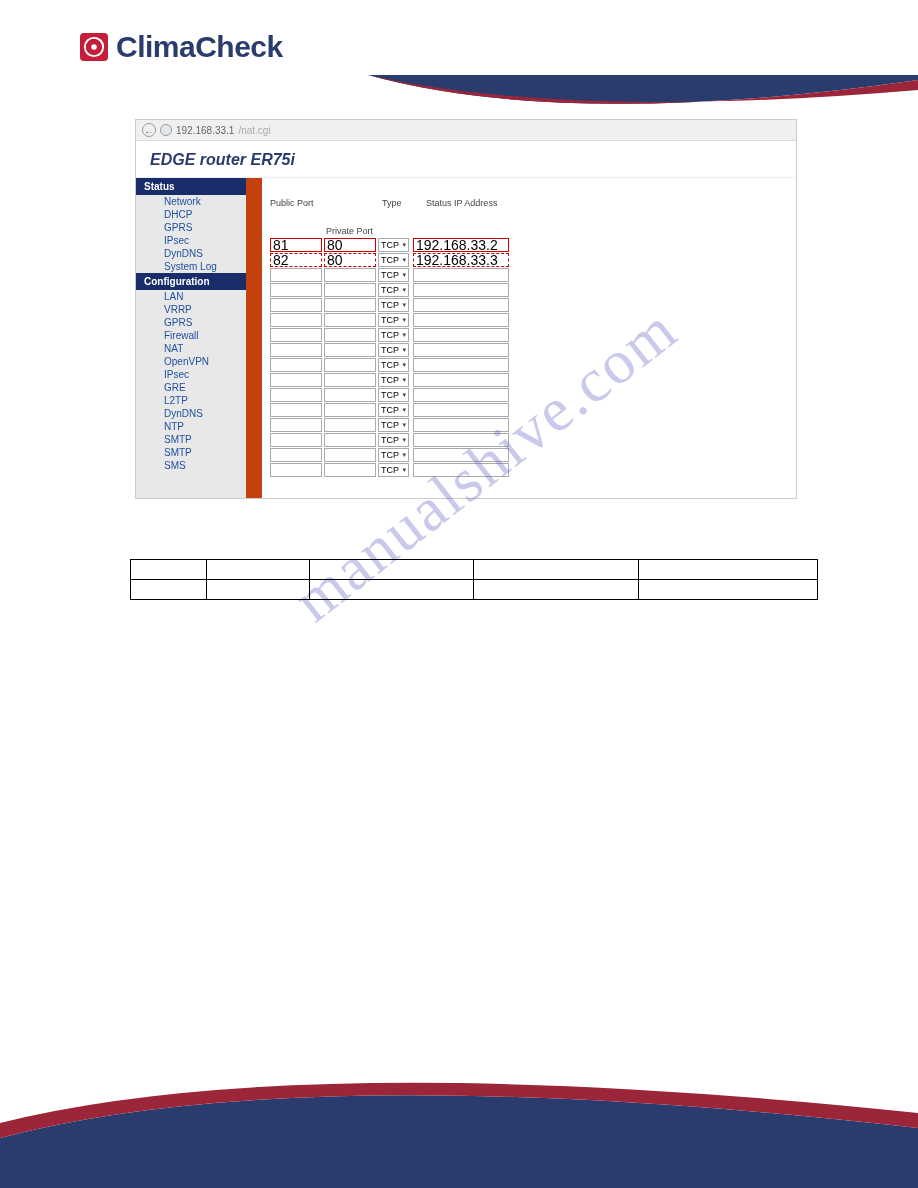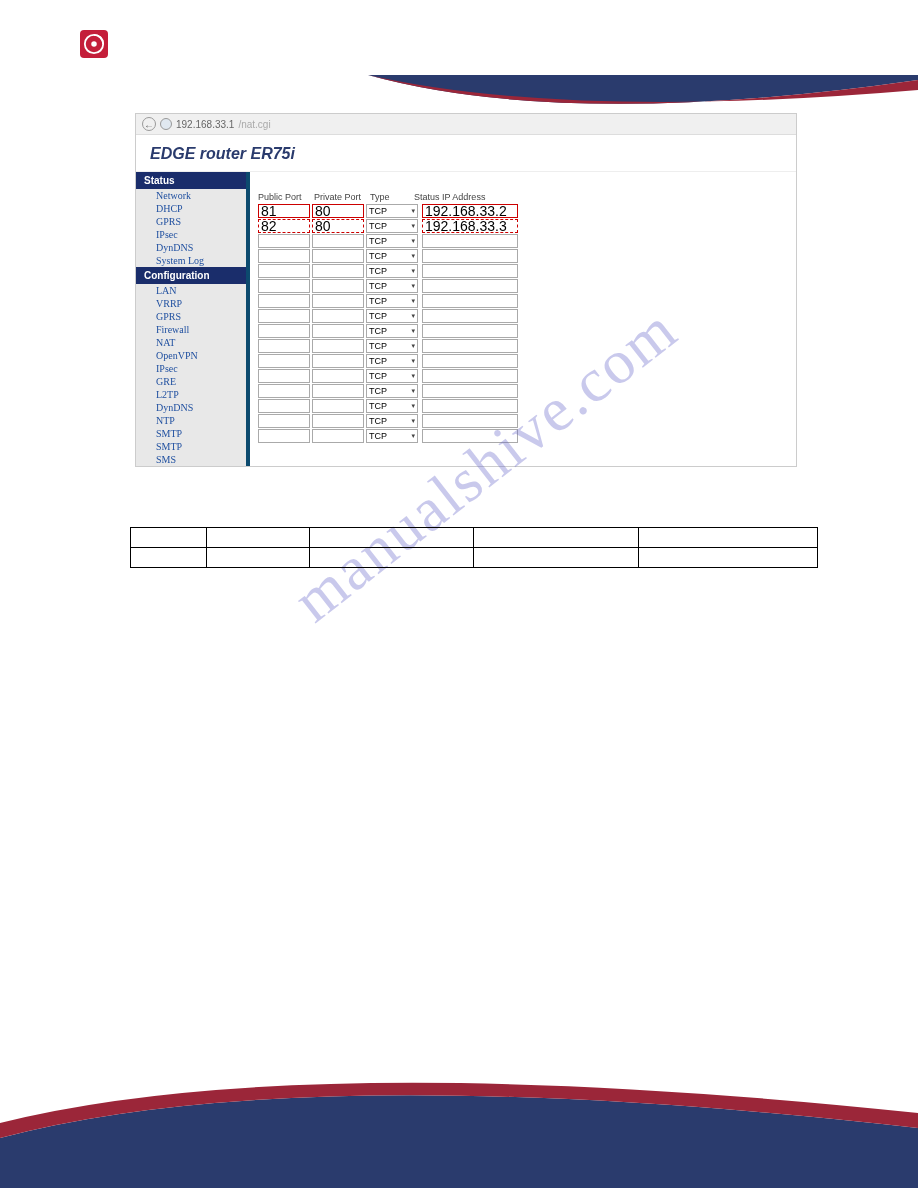--- a/index.html
+++ b/index.html
@@ -15,41 +15,41 @@
   .swoosh-top svg { width: 100%; height: 100%; }
 
   .screenshot { margin: 55px 0 0 135px; width: 662px; border: 1px solid #ccc; background: #fff; font-size: 10px; }
   .addr-bar { background: #f0f0f0; border-bottom: 1px solid #ddd; padding: 3px 6px; display: flex; align-items: center; gap: 4px; }
   .addr-back { width: 14px; height: 14px; border: 1px solid #999; border-radius: 50%; display: flex; align-items: center; justify-content: center; color: #666; }
   .addr-globe { width: 12px; height: 12px; border: 1px solid #999; border-radius: 50%; background: #e0e8f0; }
   .addr-text { color: #666; font-size: 10px; }
 
   .router-title { color: #2a3b6d; font-size: 16px; font-weight: bold; font-style: italic; padding: 10px 14px 8px; border-bottom: 1px solid #eee; }
 
-  .router-body { display: flex; background: #0c4a6e; }
+  .router-body { display: flex; background: #c2410c; gap: 12px; }
   .sidebar { width: 110px; flex-shrink: 0; background: #e8e8e8; }
   .sidebar-hdr { background: #1a2d6b; color: #fff; font-weight: bold; padding: 3px 8px; font-size: 10px; }
-  .sidebar-item { color: #2050a0; padding: 1px 20px; font-size: 10px; cursor: pointer; font-family: Liberation Serif, serif; }
+  .sidebar-item { color: #2050a0; padding: 1px 28px; font-size: 10px; cursor: pointer; }
 
   .main-area { flex: 1; background: #fff; margin-left: 4px; }
   .main-hdr { background: #1a2d6b; color: #fff; font-weight: bold; padding: 3px 8px; font-size: 10px; text-align: right; }
   .nat-table { padding: 20px 8px; }
   .nat-head { display: flex; font-size: 9px; color: #444; margin-bottom: 2px; }
   .col-pub { width: 56px; }
-  .col-priv { width: 56px; }
+  .col-priv { width: 56px; margin-top: 28px; }
   .col-type { width: 44px; }
   .col-ip { width: 100px; }
   .nat-row { display: flex; gap: 0; margin-bottom: 1px; align-items: center; }
   .nat-input { border: 1px solid #aaa; height: 14px; font-size: 14px; padding: 0 2px; background: #fff; }
   .nat-input.red { border: 1px solid #c00; }
   .nat-input.reddash { border: 1px dashed #c00; }
   .nat-input.pub { width: 52px; }
   .nat-input.priv { width: 52px; margin-left: 2px; }
   .nat-ip { width: 96px; margin-left: 4px; }
-  .nat-sel { font-size: 9px; width: 52px; height: 14px; margin-left: 2px; border: 1px solid #aaa; background: #fff; padding: 0 2px; display: inline-flex; align-items: center; justify-content: space-between; }
+  .nat-sel { font-size: 9px; width: 31px; height: 14px; margin-left: 2px; border: 1px solid #aaa; background: #fff; padding: 0 2px; display: inline-flex; align-items: center; justify-content: space-between; }
   .nat-sel::after { content: "▾"; font-size: 7px; color: #444; }
 
   .watermark { position: absolute; top: 580px; left: 280px; font-size: 62px; color: rgba(100, 100, 200, 0.35); transform: rotate(-38deg); transform-origin: left top; pointer-events: none; font-family: "Comic Sans MS", cursive; letter-spacing: 2px; }
 
   .doc-section { margin: 60px 100px 0 130px; position: relative; z-index: 2; }
   .doc-table { width: 100%; border-collapse: collapse; margin-top: 10px; }
   .doc-table td { border: 1px solid #000; height: 20px; }
   .doc-table .c1 { width: 11%; }
   .doc-table .c2 { width: 15%; }
   .doc-table .c3 { width: 24%; }
@@ -64,20 +64,21 @@
 
 <div class="header">
   <div class="logo-wrap">
     <div class="logo-icon">
       <svg viewBox="0 0 24 24">
           <circle cx="12" cy="12" r="10" fill="none" stroke="#fff" stroke-width="2"></circle>
           <path d="M12 2 A10 10 0 0 1 22 12" fill="none" stroke="#fff" stroke-width="2"></path>
           <circle cx="12" cy="12" r="3" fill="#fff"></circle>
         </svg>
     </div>
+    <span class="logo-text">ClimaCheck</span>
   </div>
 </div>
 
 <div class="swoosh-top">
   <svg viewBox="0 0 550 60" preserveAspectRatio="none">
       <path d="M0,0 Q200,55 550,5 L550,0 Z" fill="#2a3b6d"></path>
       <path d="M0,0 Q200,45 550,15 L550,5 Q200,55 0,0 Z" fill="#9b2639"></path>
     </svg>
 </div>
 

